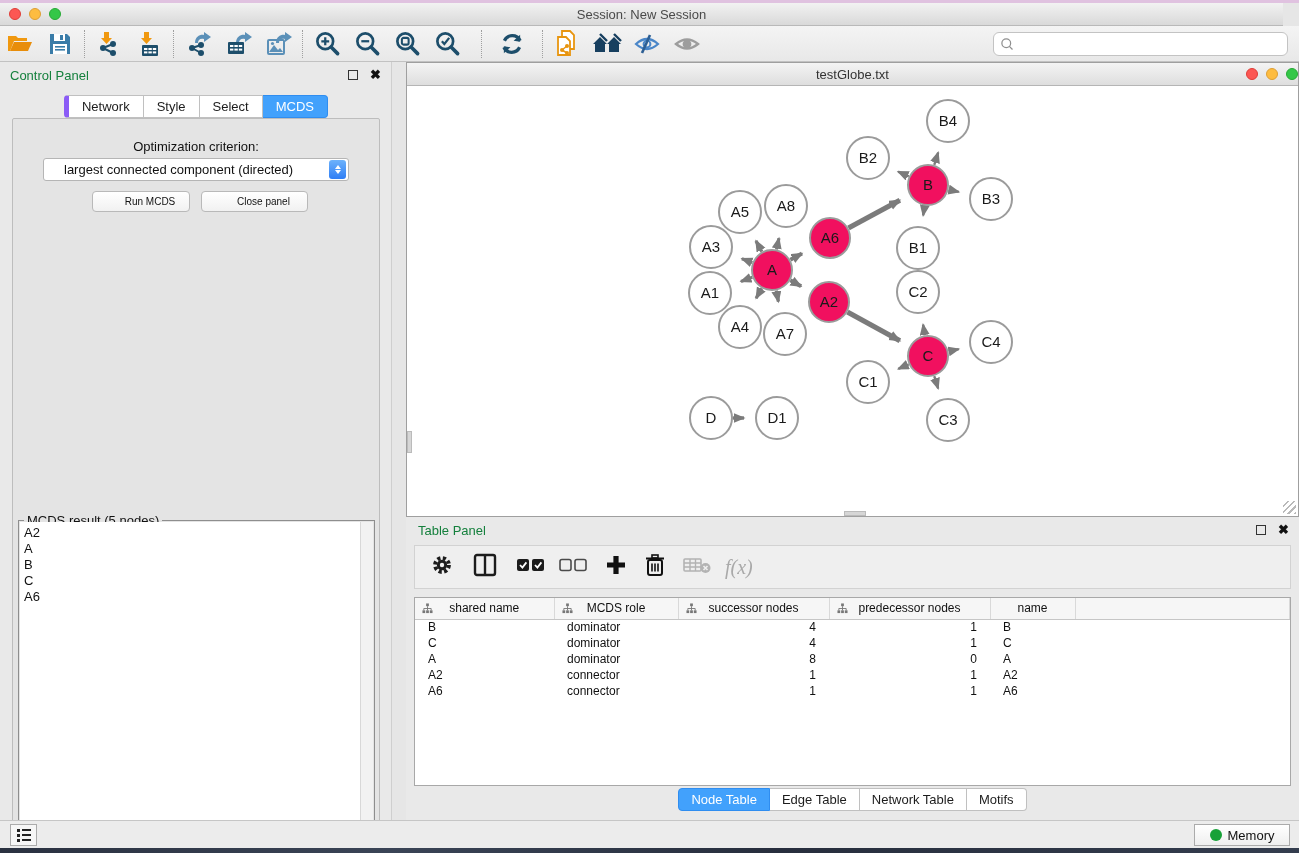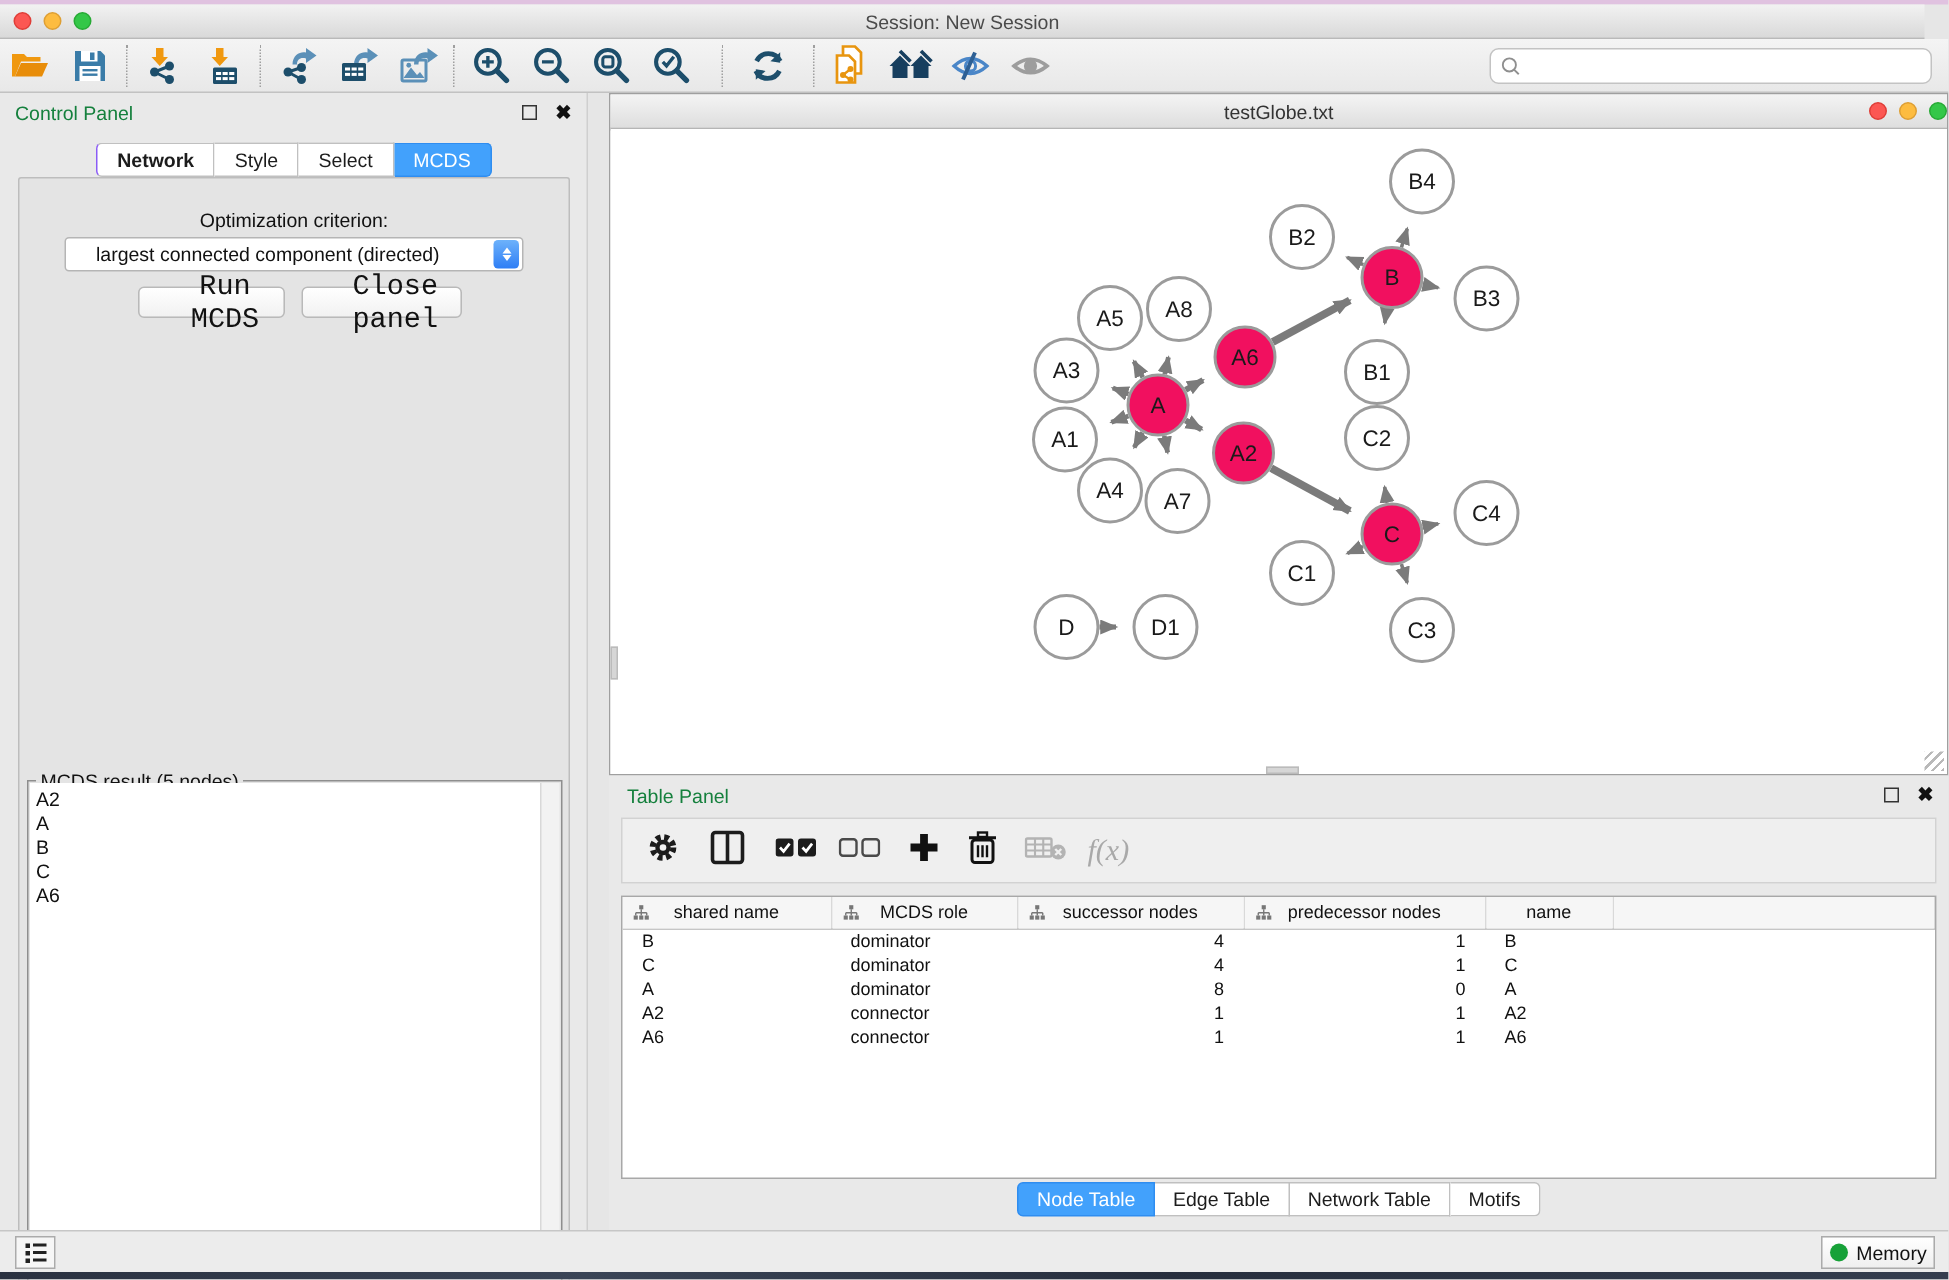--- a/index.html
+++ b/index.html
@@ -34,38 +34,38 @@
   
   #control-panel { left:0; top:62px; width:392px; height:758px; background:#e9e9e9; border-right:1px solid #cfcfcf; }
   .panel-head { height:26px; display:flex; align-items:center; padding:0 10px; }
   .panel-head .ptitle { font-size:13px; color:#15803d; flex:1; }
   .float-box { width:10px; height:10px; border:1.5px solid #333; display:inline-block; margin-right:12px; }
   .close-x { font-size:13px; font-weight:bold; color:#111; line-height:10px; }
 
   #cp-tabs { position:absolute; left:0; top:33px; width:392px; display:flex; justify-content:center; }
   .cp-tab { font-size:13px; padding:3px 13px; background:#fff; border:1px solid #c0c0c0; border-left:none;
     color:#1c1c1c; }
-  .cp-tab:first-child { border-left:1px solid #8b5cf6; border-radius:4px 0 0 4px;font-weight:bold; }
+  .cp-tab:first-child { border-left:5px solid #8b5cf6; border-radius:4px 0 0 4px; }
   .cp-tab:last-child { border-radius:0 4px 4px 0; }
   .cp-tab.active { background:#42a1fc; border-color:#2f8df0; color:#fff; }
 
   #cp-content { position:absolute; left:12px; top:56px; width:368px; height:746px;
     background:#e4e4e4; border:1px solid #bdbdbd; border-radius:2px; }
   #opt-label { position:absolute; left:0; top:20px; width:100%; text-align:center; font-size:13px; color:#111; }
   #opt-select { position:absolute; left:30px; top:39px; width:306px; height:23px; background:#fff;
     border:1px solid #b5b5b5; border-radius:3px; display:flex; align-items:center; }
   #opt-select .sel-text { flex:1; font-size:13px; padding-left:20px; color:#111; white-space:nowrap; overflow:hidden; }
   .spinner { width:17px; height:19px; margin-right:2px; border-radius:3px;
     background:linear-gradient(#6db2fb,#2f7ef5); display:flex; flex-direction:column; align-items:center; justify-content:center; gap:1px; }
   .spinner b { width:0; height:0; border-left:3.5px solid transparent; border-right:3.5px solid transparent; }
   .spinner b.up { border-bottom:4px solid #fff; }
   .spinner b.down { border-top:4px solid #fff; }
   .pushbtn { position:absolute; top:72px; height:21px; background:linear-gradient(#ffffff,#f1f1f1);
-    border:1px solid #b9b9b9; border-radius:4px; font-size:19px; color:#111;
-    display:flex; align-items:center; justify-content:center; font-family:Liberation Mono, monospace;padding-left:18px; }
+    border:1px solid #b9b9b9; border-radius:4px; font-size:10px; color:#111;
+    display:flex; align-items:center; justify-content:center; font-family:Liberation Sans, sans-serif;padding-left:18px; }
   #run-btn { left:79px; width:98px; }
   #close-btn { left:188px; width:107px; }
 
   #result-box { position:absolute; left:5px; top:401px; width:357px; height:336px; border:1px solid #8e8e8e; }
   #result-title { position:absolute; left:5px; top:-8px; background:#e4e4e4; font-size:13px; color:#111; padding:0 3px; }
   #result-list { position:absolute; left:1px; top:1px; width:342px; height:332px; background:#fff;
     border-right:1px solid #cfcfcf; overflow:hidden; padding:3px 0 0 4px; }
   #result-list .list-item { font-size:13px; color:#111; line-height:16px; }
   #result-scroll { position:absolute; right:1px; top:1px; width:13px; height:332px; background:#f2f2f2; border-left:1px solid #d8d8d8; }
 
@@ -101,21 +101,21 @@
   .tp-tab.active { background:#42a1fc; border-color:#2f8df0; color:#fff; }
 
   
   #statusbar { left:0; top:820px; width:1299px; height:28px; background:#ececec; border-top:1px solid #c6c6c6; }
   #list-btn { position:absolute; left:10px; top:3px; width:27px; height:22px; background:#f6f6f6;
     border:1px solid #ababab; display:flex; align-items:center; justify-content:center; }
   .list-glyph { display:flex; flex-direction:column; gap:2px; }
   .list-glyph i { display:flex; gap:2px; align-items:center; }
   .list-glyph i b { width:3px; height:3px; background:#222; }
   .list-glyph i s { width:9px; height:2.5px; background:#222; display:block; }
-  #memory-btn { position:absolute; right:9px; top:3px; width:76px; height:22px; background:linear-gradient(#fff,#efefef);
+  #memory-btn { position:absolute; right:9px; top:3px; width:96px; height:22px; background:linear-gradient(#fff,#efefef);
     border:1px solid #ababab; display:flex; align-items:center; justify-content:center; gap:6px; font-size:13px; color:#111; }
   #memory-dot { width:12px; height:12px; border-radius:50%; background:#17a138; }
   #bottom-strip { left:0; top:848px; width:1299px; height:5px; background:linear-gradient(90deg,#2a3140,#3a4456 30%,#272e3d 60%,#343d4e); }
 </style>
 </head>
 <body>
 
 <div id="top-strip" class="abs"></div>
 <div id="titlebar" class="abs">
   <div class="lights">

